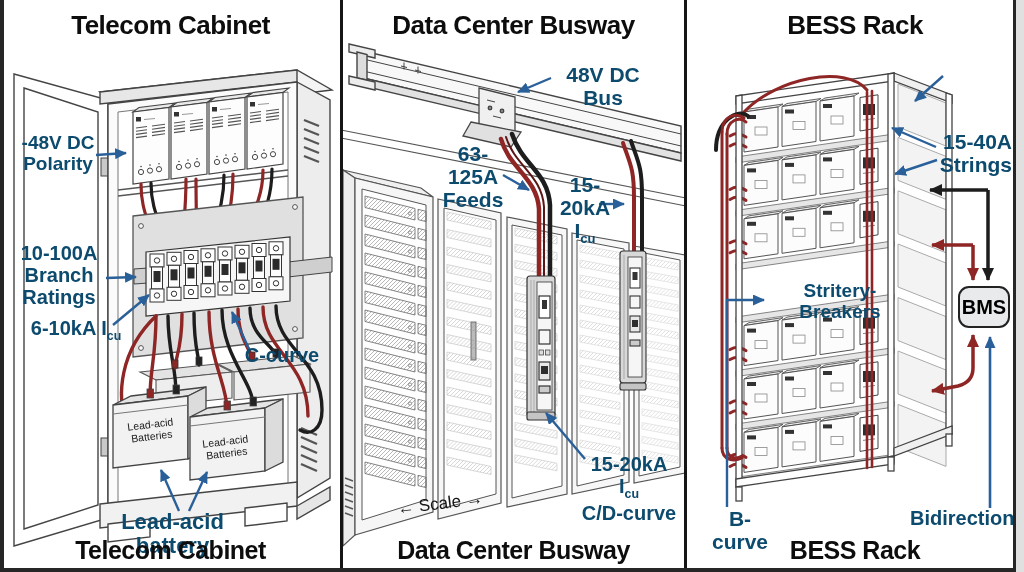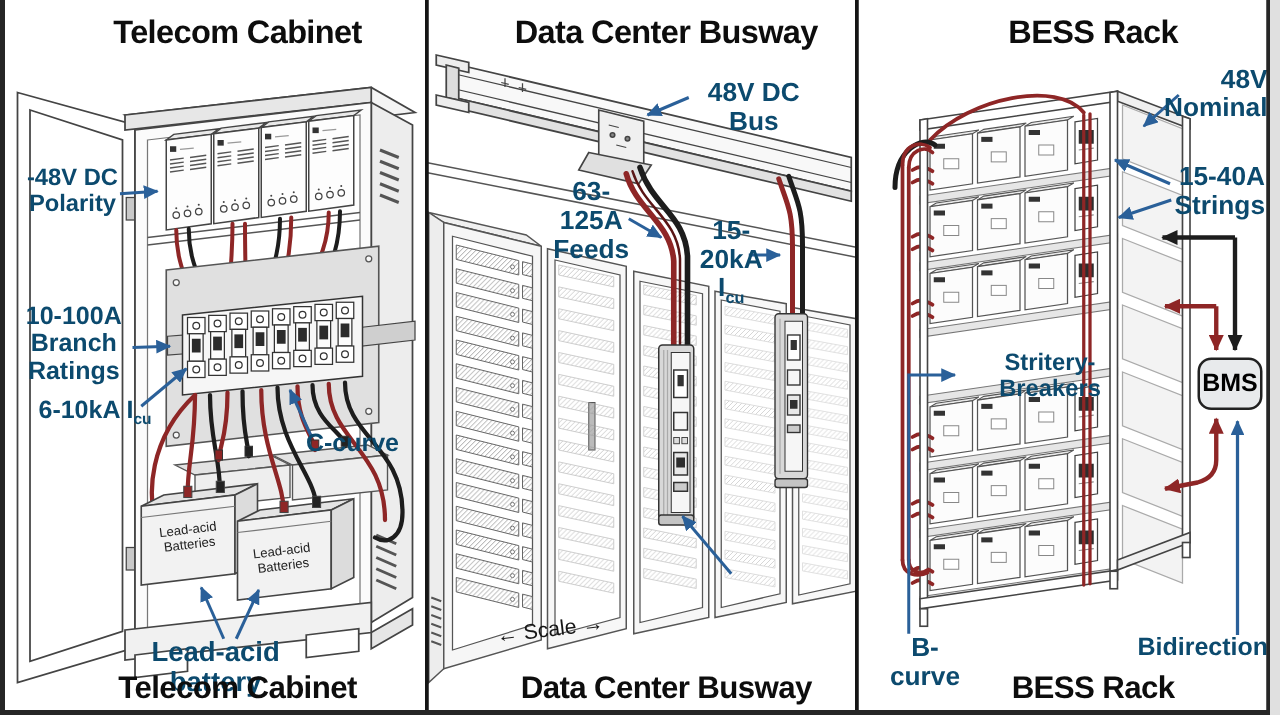--- a/index.html
+++ b/index.html
@@ -1,18 +1,18 @@
 <!DOCTYPE html>
 <html><head>
 <meta charset="utf-8">
 <style>
   html,body{margin:0;padding:0;background:#ffffff;}
   #stage{position:relative;width:1024px;height:572px;background:#fff;overflow:hidden;
          font-family:"Liberation Sans",sans-serif;}
-  .panel{position:absolute;top:0;height:572px;padding-left:39px;}
+  .panel{position:absolute;top:0;height:572px;}
   #p1{left:0;width:341px;} #p2{left:341px;width:345px;} #p3{left:686px;width:338px;}
   .panel svg{position:absolute;left:0;top:0;}
   .title{position:absolute;top:10px;left:0;width:100%;text-align:center;
          font-size:26px;font-weight:700;color:#0d0d0d;letter-spacing:-0.5px;}
   .caption{position:absolute;top:536px;left:0;width:100%;text-align:center;
          font-size:25px;font-weight:700;color:#0d0d0d;letter-spacing:-0.5px;}
   .bl{position:absolute;color:#0c4a6e;font-weight:700;line-height:1.1;
       white-space:pre-line;text-align:center;}
   .bl sub{font-size:0.62em;}
   .face{position:absolute;color:#222;font-weight:400;font-size:10.5px;line-height:1.15;
@@ -393,20 +393,21 @@
         <path d="M258,204 L283,204" marker-end="url(#mb2)"></path>
         <path d="M244,459 L205,413" marker-end="url(#mb2)"></path>
       </g>
     </svg>
 
     <div class="title">Data Center Busway</div>
     <div class="bl" style="left:206px;top:63px;width:112px;font-size:21px;">48V DC Bus</div>
     <div class="bl" style="left:92px;top:142px;width:80px;font-size:21px;">63-125A
 Feeds</div>
     <div class="bl" style="left:206px;top:173px;width:76px;font-size:21px;text-align:center;"><span>15-20kA</span><br><span>I</span><sub>cu</sub></div>
+    <div class="bl" style="left:238px;top:453px;width:100px;font-size:20px;"><span>15-20kA I</span><sub>cu</sub><br><span>C/D-curve</span></div>
     <div class="scale" style="left:56px;top:494px;"><span>←</span> <span>Scale</span> <span>→</span></div>
     <div class="caption">Data Center Busway</div>
   </div>
 
   <div class="panel" id="p3">
     <svg width="338" height="572" viewBox="0 0 338 572">
       <defs>
         <marker id="mb3" markerUnits="userSpaceOnUse" markerWidth="13" markerHeight="11" refX="11" refY="5.5" orient="auto">
           <path d="M0,0 L12,5.5 L0,11 Z" fill="#2a6099"></path>
         </marker>
@@ -490,22 +491,20 @@
 
       <g fill="none" stroke="#2a6099" stroke-width="2.4">
         <path d="M257,76 L229,101" marker-end="url(#mb3)"></path>
         <path d="M250,147 L206,128" marker-end="url(#mb3)"></path>
         <path d="M251,160 L209,174" marker-end="url(#mb3)"></path>
         <path d="M41,507 L41,300 L78,300" marker-end="url(#mb3)"></path>
       </g>
     </svg>
 
     <div class="title">BESS Rack</div>
-    <div class="bl" style="left:244px;top:52px;width:84px;font-size:21px;text-align:right;">48V
-Nominal</div>
     <div class="bl" style="left:242px;top:130px;width:84px;font-size:21px;text-align:right;">15-40A
 Strings</div>
     <div class="bl" style="left:90px;top:281px;width:88px;font-size:19px;margin-left:20px;">Stritery-
 Breakers</div>
     <div class="bms" style="left:274px;top:288px;width:48px;height:38px;">BMS</div>
     <div class="bl" style="left:16px;top:507px;width:76px;font-size:21px;">B-curve</div>
     <div class="bl" style="left:224px;top:507px;width:110px;font-size:20px;text-align:right;">Bidirectional</div>
     <div class="caption">BESS Rack</div>
   </div>
 

